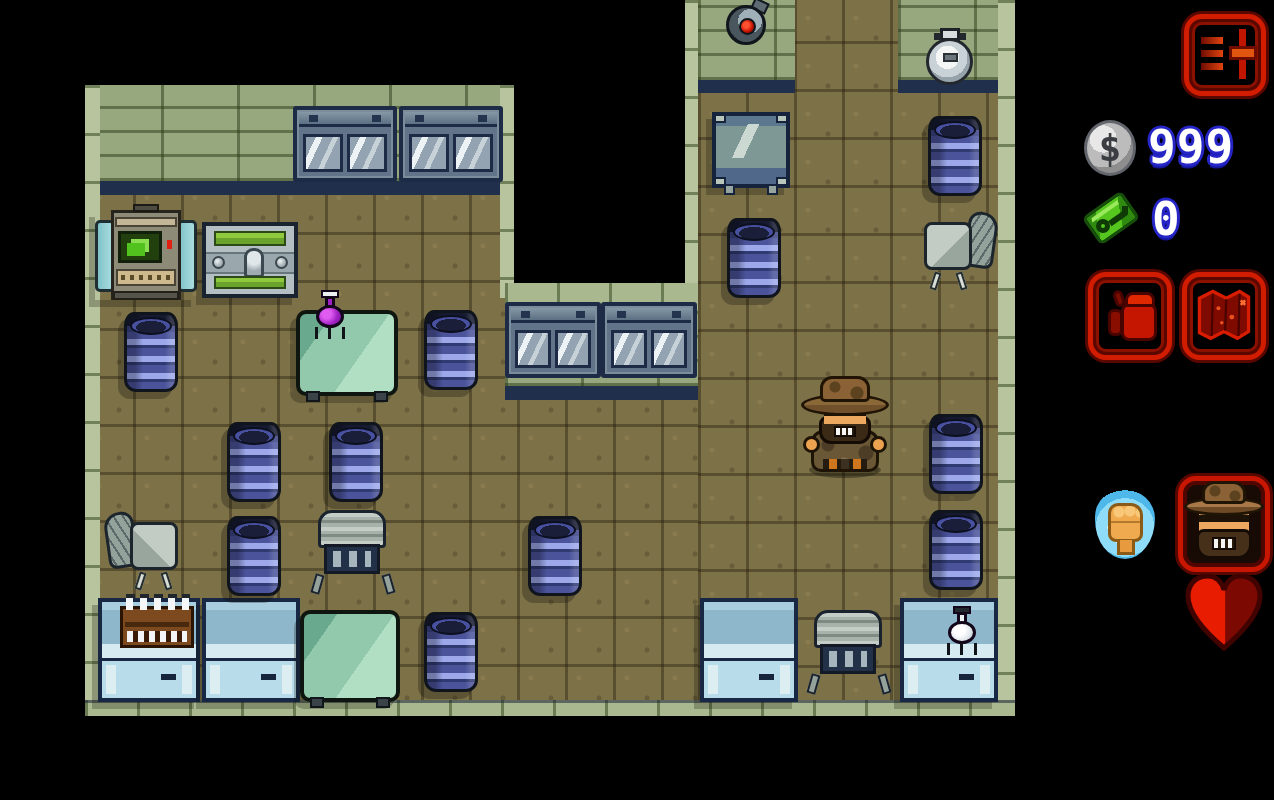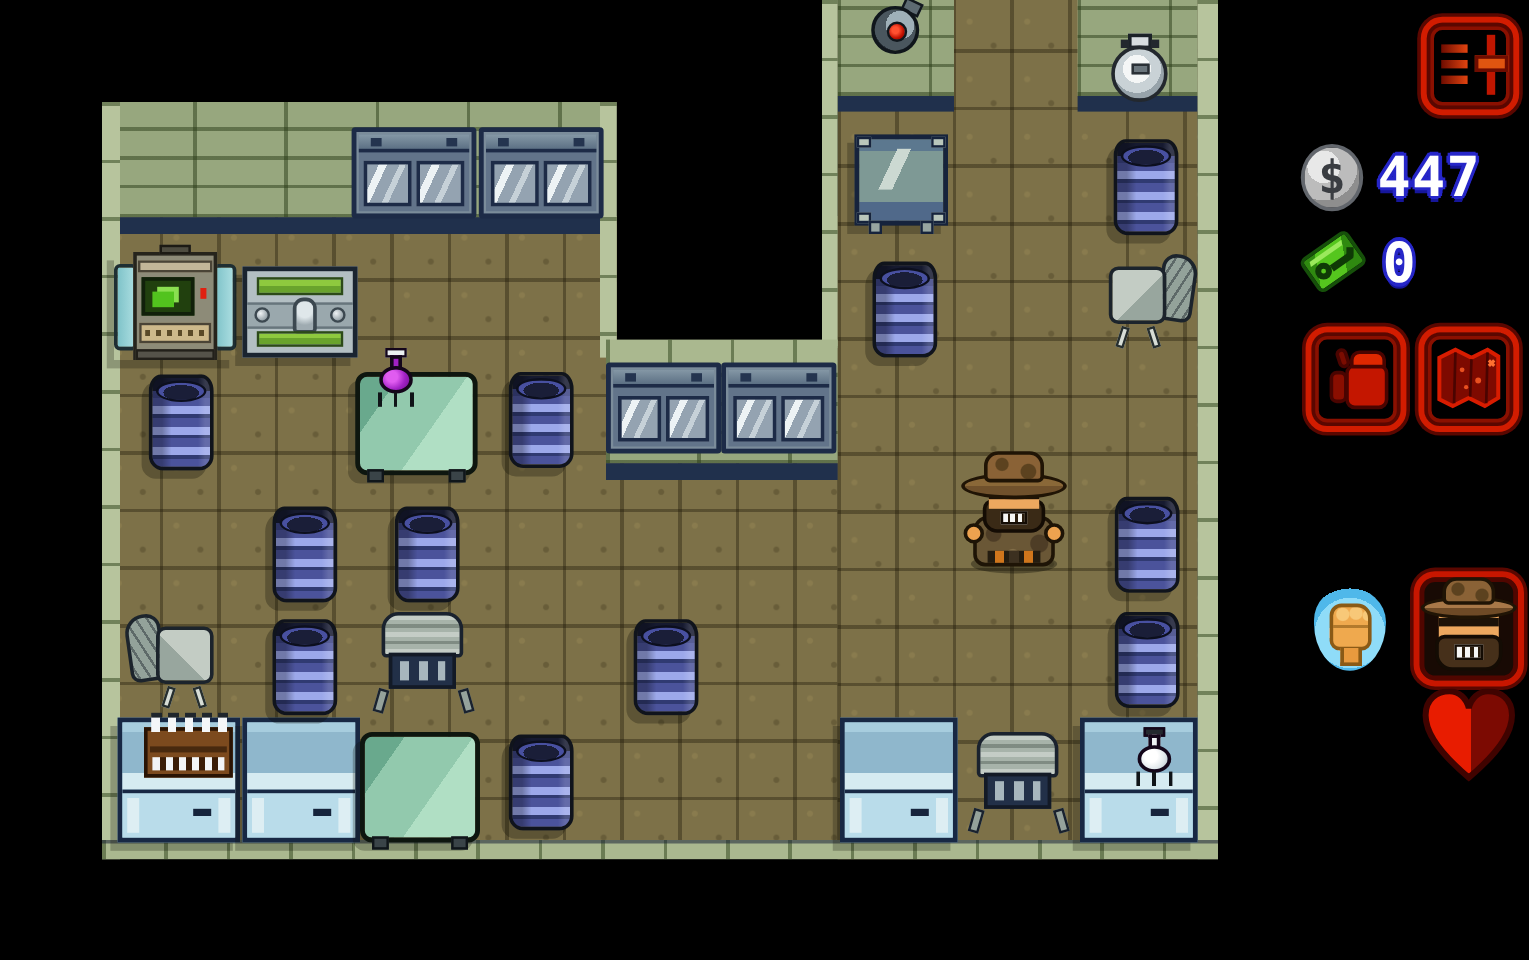--- a/index.html
+++ b/index.html
@@ -440,21 +440,21 @@
       <i class="sg-line" style="left:12px;top:31px;width:22px"></i>
       <i class="sg-line" style="left:12px;top:44px;width:22px"></i>
       <i class="sg-vbar"></i>
       <i class="sg-handle"></i>
     </span>
   </div>
 
   <div class="coin" style="left:1084px;top:120px">
     <span>$</span>
   </div>
-  <div class="hud-num" style="left:1148px;top:124px">447</div>
+  <div class="hud-num" style="left:1148px;top:124px">999</div>
 
   <div class="keytag" style="left:1082px;top:188px">
     <div class="card"></div>
     <div class="kstem"></div>
     <div class="ktooth"></div>
     <div class="kbow"></div>
   </div>
   <div class="hud-num" style="left:1152px;top:196px">0</div>
 
   <div class="red-btn" style="left:1088px;top:272px;width:84px;height:88px">

